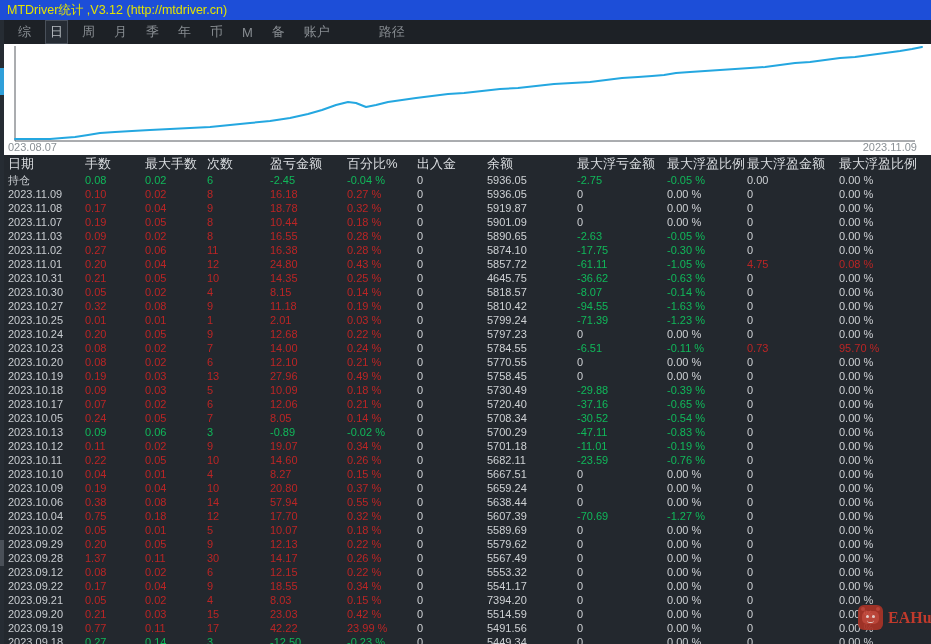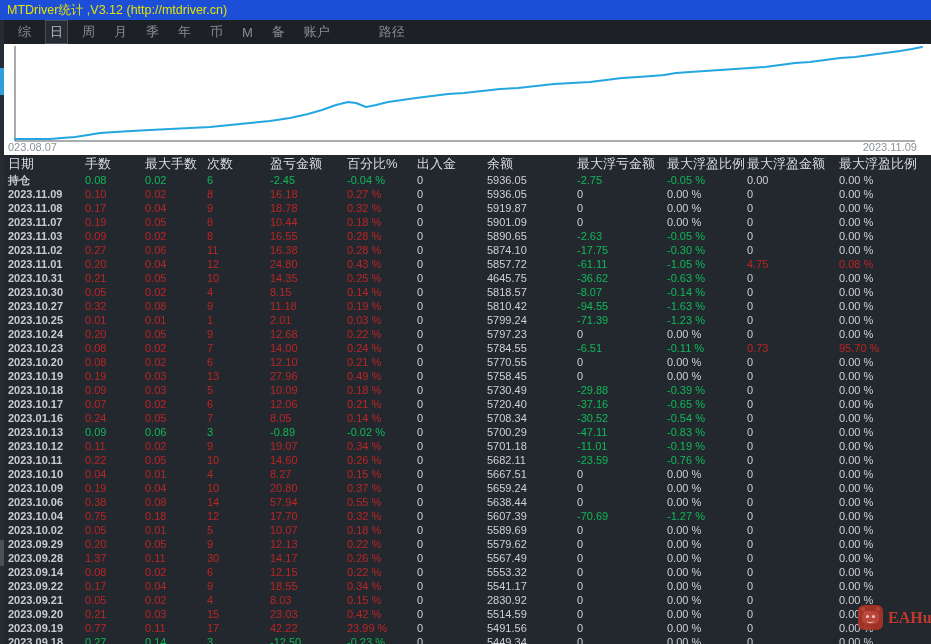--- a/index.html
+++ b/index.html
@@ -66,21 +66,21 @@
     height:14px; line-height:14px;
     font-size:11px;
     white-space:nowrap;
   }
   .trow.thead {
     height:18px; line-height:18px;
     font-size:13px; color:#dadde0;
   }
   .trow .c0 { padding-left:4px; }
   .cell { overflow:hidden; }
-  .d { color:#c8ccd0;font-weight:bold; }
+  .d { color:#c8ccd0; }
   .n { color:#ced1d4; }
   .r { color:#bb2525; }
   .g { color:#10b85a; }
   
   .watermark {
     position:absolute; left:858px; top:605px;
     display:flex; align-items:center; gap:5px;
   }
   .wm-icon {
     position:relative; width:25px; height:25px; border-radius:6px;
@@ -386,21 +386,21 @@
       <div class="cell r">12.06</div>
       <div class="cell r">0.21 %</div>
       <div class="cell n">0</div>
       <div class="cell n">5720.40</div>
       <div class="cell g">-37.16</div>
       <div class="cell g">-0.65 %</div>
       <div class="cell n">0</div>
       <div class="cell n">0.00 %</div>
     </div>
     <div class="trow">
-      <div class="cell c0 d">2023.01.16</div>
+      <div class="cell c0 d">2023.10.05</div>
       <div class="cell r">0.24</div>
       <div class="cell r">0.05</div>
       <div class="cell r">7</div>
       <div class="cell r">8.05</div>
       <div class="cell r">0.14 %</div>
       <div class="cell n">0</div>
       <div class="cell n">5708.34</div>
       <div class="cell g">-30.52</div>
       <div class="cell g">-0.54 %</div>
       <div class="cell n">0</div>
@@ -540,21 +540,21 @@
       <div class="cell r">14.17</div>
       <div class="cell r">0.26 %</div>
       <div class="cell n">0</div>
       <div class="cell n">5567.49</div>
       <div class="cell n">0</div>
       <div class="cell n">0.00 %</div>
       <div class="cell n">0</div>
       <div class="cell n">0.00 %</div>
     </div>
     <div class="trow">
-      <div class="cell c0 d">2023.09.14</div>
+      <div class="cell c0 d">2023.09.12</div>
       <div class="cell r">0.08</div>
       <div class="cell r">0.02</div>
       <div class="cell r">6</div>
       <div class="cell r">12.15</div>
       <div class="cell r">0.22 %</div>
       <div class="cell n">0</div>
       <div class="cell n">5553.32</div>
       <div class="cell n">0</div>
       <div class="cell n">0.00 %</div>
       <div class="cell n">0</div>
@@ -575,21 +575,21 @@
       <div class="cell n">0.00 %</div>
     </div>
     <div class="trow">
       <div class="cell c0 d">2023.09.21</div>
       <div class="cell r">0.05</div>
       <div class="cell r">0.02</div>
       <div class="cell r">4</div>
       <div class="cell r">8.03</div>
       <div class="cell r">0.15 %</div>
       <div class="cell n">0</div>
-      <div class="cell n">2830.92</div>
+      <div class="cell n">7394.20</div>
       <div class="cell n">0</div>
       <div class="cell n">0.00 %</div>
       <div class="cell n">0</div>
       <div class="cell n">0.00 %</div>
     </div>
     <div class="trow">
       <div class="cell c0 d">2023.09.20</div>
       <div class="cell r">0.21</div>
       <div class="cell r">0.03</div>
       <div class="cell r">15</div>

